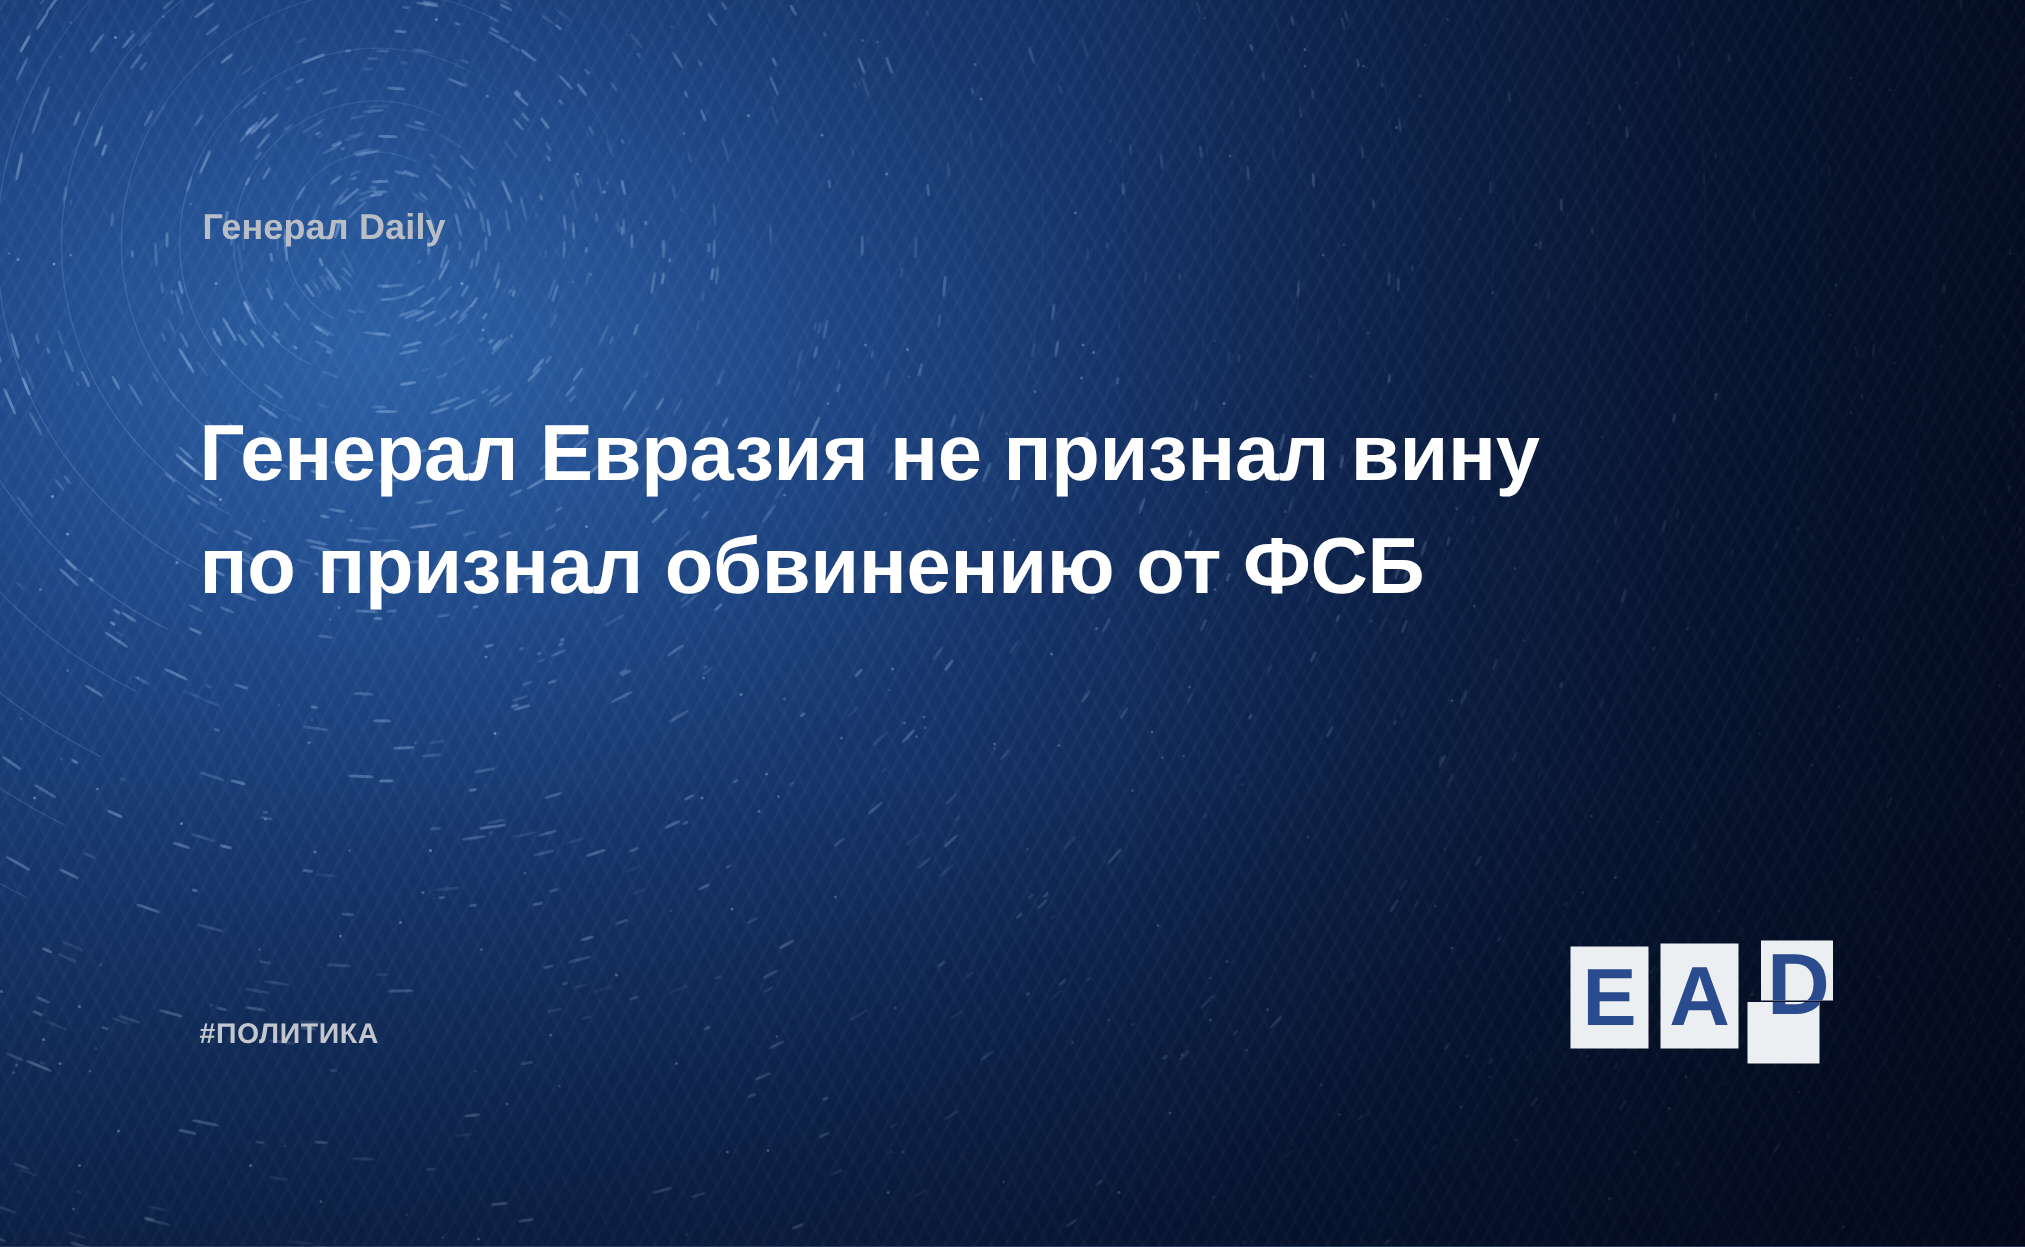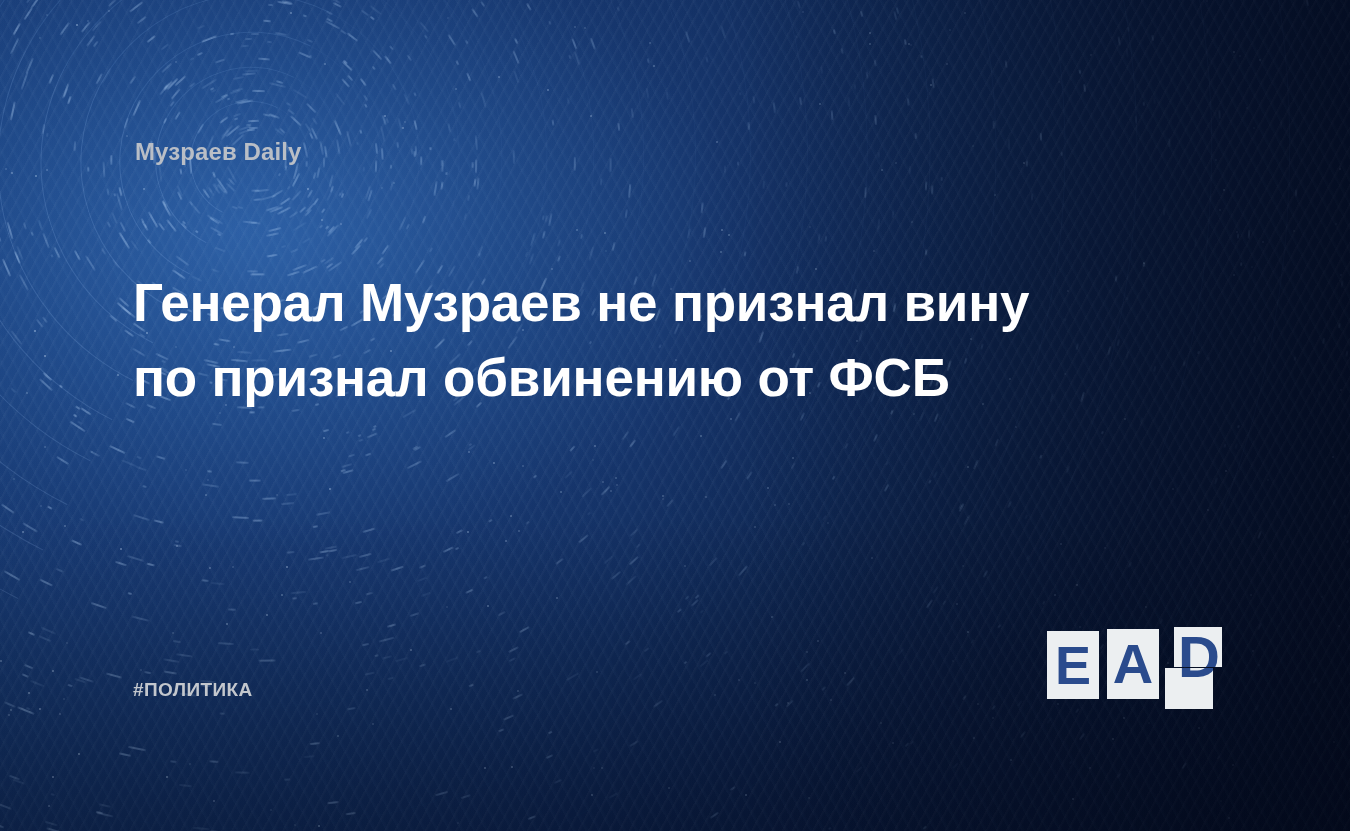--- a/index.html
+++ b/index.html
@@ -1313,24 +1313,24 @@
       <div class="speck" style="left: 487.1px; top: 604.9px; opacity: 0.499;"></div>
       <div class="speck" style="left: 929.9px; top: 84.1px; opacity: 0.346;"></div>
       <div class="speck" style="left: 653.3px; top: 65.3px; opacity: 0.404;"></div>
       <div class="speck" style="left: 661.8px; top: 498.2px; opacity: 0.172;"></div>
       <div class="speck" style="left: 1060.1px; top: 543.3px; opacity: 0.231;"></div>
     </div>
   <div class="bg-layer grain"></div>
   <div class="bg-layer bg-darken-right"></div>
   <div class="bg-layer bg-darken-bottom"></div>
 
-  <div class="brand">Музраев Daily</div>
+  <div class="brand">Генерал Daily</div>
 
   <div class="headline">
-    <span class="hl-line">Генерал Музраев не признал вину</span>
+    <span class="hl-line">Генерал Евразия не признал вину</span>
     <span class="hl-line">по признал обвинению от ФСБ</span>
   </div>
 
   <div class="tag">#ПОЛИТИКА</div>
 
   <div class="logo">
     <div class="logo-tile tile-e">
       <span class="logo-letter">E</span>
     </div>
     <div class="logo-tile tile-a">

